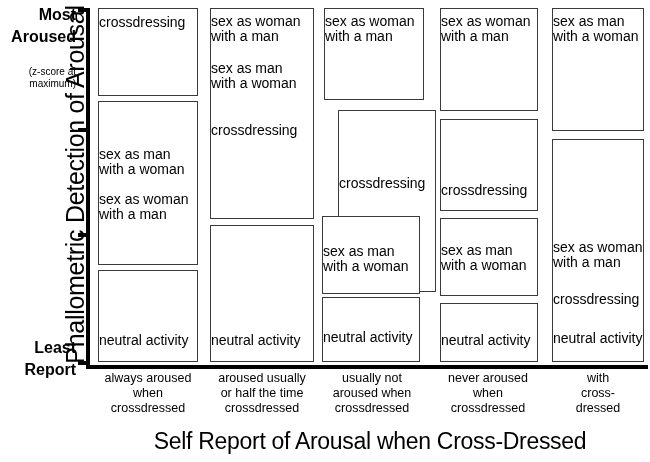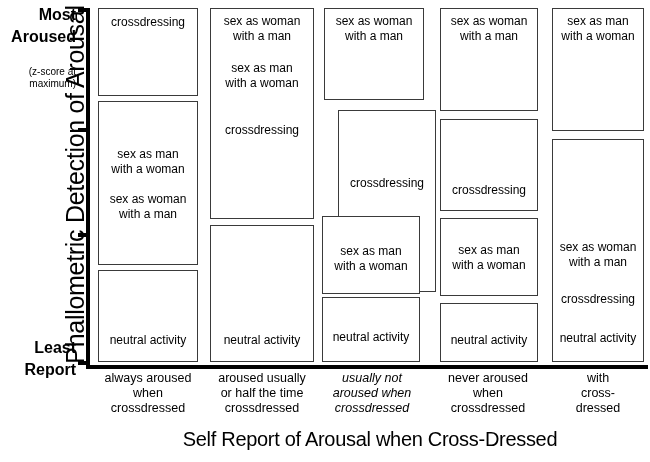--- a/index.html
+++ b/index.html
@@ -36,21 +36,21 @@
     white-space: nowrap;
   }
 
   
   .xtitle {
     position: absolute;
     left: 90px;
     top: 428px;
     width: 560px;
     text-align: center;
-    font-size: 20px;
+    font-size: 23px;
     letter-spacing: -0.3px;
     white-space: nowrap;
   }
 
   
   .axis-v {
     position: absolute;
     left: 86px;
     top: 8px;
     width: 4px;
@@ -104,22 +104,22 @@
   .box {
     position: absolute;
     background: #ffffff;
     border: 1.6px solid #3a3a3a;
     box-sizing: border-box;
   }
   .box .lines {
     position: absolute;
     left: 0;
     width: 100%;
-    text-align: center;
-    font-size: 12px;
+    text-align: left;
+    font-size: 14px;
     line-height: 15px;
     white-space: pre-line;
   }
 
   
   .xlab {
     position: absolute;
     top: 371px;
     text-align: center;
     font-size: 12.5px;
@@ -218,21 +218,21 @@
       </div>
     </div>
 
   <div id="xlabels">
       <div class="xlab" style="left: 98px; width: 100px;">always aroused
 when
 crossdressed</div>
       <div class="xlab" style="left: 208px; width: 108px;">aroused usually
 or half the time
 crossdressed</div>
-      <div class="xlab" style="left: 320px; width: 104px; font-style: italic;">usually not
+      <div class="xlab" style="left: 320px; width: 104px;">usually not
 aroused when
 crossdressed</div>
       <div class="xlab" style="left: 436px; width: 104px;">never aroused
 when
 crossdressed</div>
       <div class="xlab" style="left: 548px; width: 100px;">with
 cross-
 dressed</div>
     </div>
 

